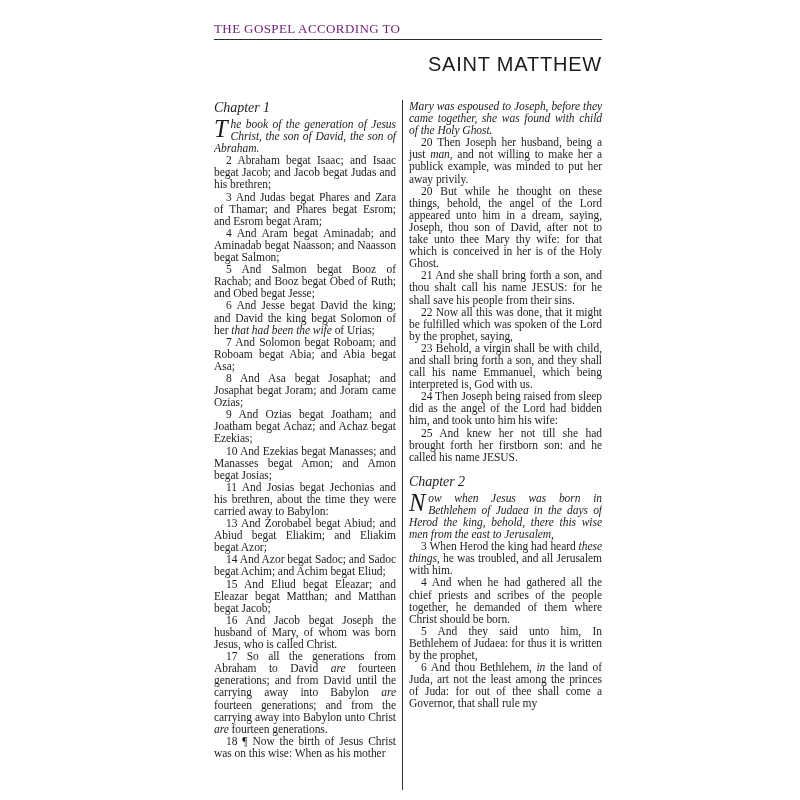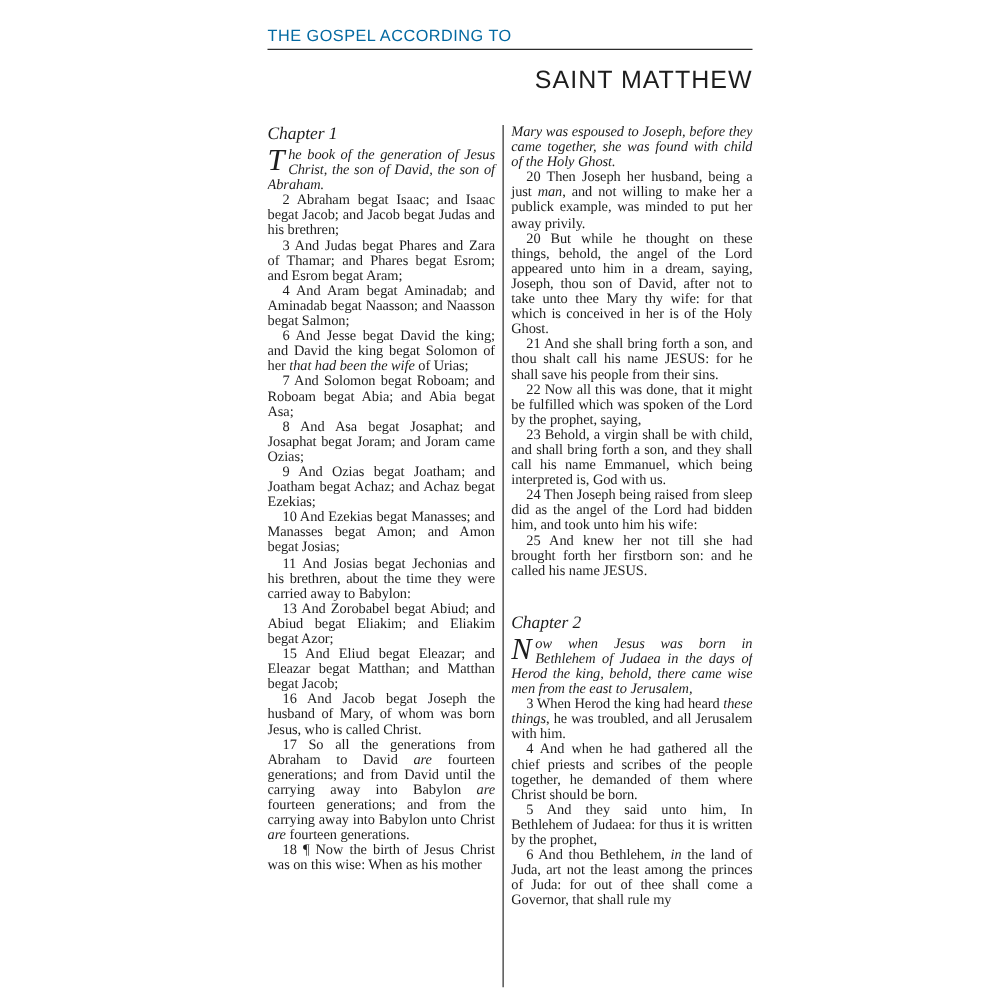--- a/index.html
+++ b/index.html
@@ -1,34 +1,34 @@
 <!DOCTYPE html>
 <html lang="en"><head>
 <meta charset="utf-8">
 <style>
   html,body{margin:0;padding:0;background:#ffffff;}
   .page{position:relative;width:800px;height:800px;background:#ffffff;overflow:hidden;
         font-family:"Liberation Serif",serif;color:#1d1d1d;}
   .text-block{position:absolute;left:214px;top:21px;width:388px;}
-  .series-title{font-family:Liberation Sans, sans-serif;font-size:13px;line-height:16px;
-        letter-spacing:.4px;color:#0369a1;}
+  .series-title{font-family:Liberation Serif, serif;font-size:13px;line-height:16px;
+        letter-spacing:.4px;color:#701a75;}
   .header-rule{border-top:1.5px solid #2b2b2b;margin-top:2px;}
   .book-title{font-family:"Liberation Sans",sans-serif;font-size:20px;line-height:24px;
         letter-spacing:.8px;text-align:right;color:#1d1d1d;margin-top:12px;}
   .columns{display:flex;margin-top:24px;height:690px;overflow:hidden;}
   .column{font-size:11.5px;line-height:12.1px;text-align:justify;
         hyphens:auto;-webkit-hyphens:auto;letter-spacing:-0.05px;}
   .column-left{width:182px;}
   .column-right{width:193px;}
   .column-divider{width:1px;background:#333;margin:0 6px;align-self:stretch;}
   .column p{margin:0;text-indent:12px;}
   .column p.opening,.column p.continuation{text-indent:0;font-style:italic;}
   .chapter-heading{font-style:italic;font-size:14px;line-height:16px;
         margin:0 0 2px 0;}
-  .chapter-heading:not(:first-child){margin-top:28px;}
+  .chapter-heading:not(:first-child){margin-top:11px;}
   .dropcap{float:left;font-size:24.5px;line-height:20.5px;padding:1px 3px 0 0;}
   .vnum{white-space:pre;}
   i{font-style:italic;}
 </style>
 </head>
 <body>
 
 <div class="page">
   <div class="text-block">
     <header>
@@ -36,44 +36,46 @@
       <div class="header-rule"></div>
       <div class="book-title">SAINT MATTHEW</div>
     </header>
     <main class="columns">
       <section class="column column-left">
           <div class="chapter-heading">Chapter 1</div>
           <p class="opening"><span class="dropcap">T</span><span>he book of the generation of Jesus Christ, the son of David, the son of Abraham.</span></p>
           <p class="verse"><span class="vnum">2 </span><span>Abraham begat Isaac; and Isaac begat Jacob; and Jacob begat Judas and his brethren;</span></p>
           <p class="verse"><span class="vnum">3 </span><span>And Judas begat Phares and Zara of Thamar; and Phares begat Esrom; and Esrom begat Aram;</span></p>
           <p class="verse"><span class="vnum">4 </span><span>And Aram begat Aminadab; and Aminadab begat Naasson; and Naasson begat Salmon;</span></p>
+          <p class="verse"><span class="vnum">5 </span><span>And Salmon begat Booz of Rachab; and Booz begat Obed of Ruth; and Obed begat Jesse;</span></p>
           <p class="verse"><span class="vnum">6 </span><span>And Jesse begat David the king; and David the king begat Solomon of her </span><i>that had been the wife</i><span> of Urias;</span></p>
           <p class="verse"><span class="vnum">7 </span><span>And Solomon begat Roboam; and Roboam begat Abia; and Abia begat Asa;</span></p>
           <p class="verse"><span class="vnum">8 </span><span>And Asa begat Josaphat; and Josaphat begat Joram; and Joram came Ozias;</span></p>
           <p class="verse"><span class="vnum">9 </span><span>And Ozias begat Joatham; and Joatham begat Achaz; and Achaz begat Ezekias;</span></p>
           <p class="verse"><span class="vnum">10 </span><span>And Ezekias begat Manasses; and Manasses begat Amon; and Amon begat Josias;</span></p>
           <p class="verse"><span class="vnum">11 </span><span>And Josias begat Jechonias and his brethren, about the time they were carried away to Babylon:</span></p>
           <p class="verse"><span class="vnum">13 </span><span>And Zorobabel begat Abiud; and Abiud begat Eliakim; and Eliakim begat Azor;</span></p>
+          <p class="verse"><span class="vnum">14 </span><span>And Azor begat Sadoc; and Sadoc begat Achim; and Achim begat Eliud;</span></p>
           <p class="verse"><span class="vnum">15 </span><span>And Eliud begat Eleazar; and Eleazar begat Matthan; and Matthan begat Jacob;</span></p>
           <p class="verse"><span class="vnum">16 </span><span>And Jacob begat Joseph the husband of Mary, of whom was born Jesus, who is called Christ.</span></p>
           <p class="verse"><span class="vnum">17 </span><span>So all the generations from Abraham to David </span><i>are</i><span> fourteen generations; and from David until the carrying away into Babylon </span><i>are</i><span> fourteen generations; and from the carrying away into Babylon unto Christ </span><i>are</i><span> fourteen generations.</span></p>
           <p class="verse"><span class="vnum">18 </span><span>¶ Now the birth of Jesus Christ was on this wise: When as his mother</span></p>
         </section>
       <div class="column-divider"></div>
       <section class="column column-right">
           <p class="continuation"><span>Mary was espoused to Joseph, before they came together, she was found with child of the Holy Ghost.</span></p>
           <p class="verse"><span class="vnum">20 </span><span>Then Joseph her husband, being a just </span><i>man</i><span>, and not willing to make her a publick example, was minded to put her away privily.</span></p>
           <p class="verse"><span class="vnum">20 </span><span>But while he thought on these things, behold, the angel of the Lord appeared unto him in a dream, saying, Joseph, thou son of David, after not to take unto thee Mary thy wife: for that which is conceived in her is of the Holy Ghost.</span></p>
           <p class="verse"><span class="vnum">21 </span><span>And she shall bring forth a son, and thou shalt call his name JESUS: for he shall save his people from their sins.</span></p>
           <p class="verse"><span class="vnum">22 </span><span>Now all this was done, that it might be fulfilled which was spoken of the Lord by the prophet, saying,</span></p>
           <p class="verse"><span class="vnum">23 </span><span>Behold, a virgin shall be with child, and shall bring forth a son, and they shall call his name Emmanuel, which being interpreted is, God with us.</span></p>
           <p class="verse"><span class="vnum">24 </span><span>Then Joseph being raised from sleep did as the angel of the Lord had bidden him, and took unto him his wife:</span></p>
           <p class="verse"><span class="vnum">25 </span><span>And knew her not till she had brought forth her firstborn son: and he called his name JESUS.</span></p>
           <div class="chapter-heading">Chapter 2</div>
-          <p class="opening"><span class="dropcap">N</span><span>ow when Jesus was born in Bethlehem of Judaea in the days of Herod the king, behold, there came wise men from the east to Jerusalem,</span></p>
+          <p class="opening"><span class="dropcap">N</span><span>ow when Jesus was born in Bethlehem of Judaea in the days of Herod the king, behold, there this wise men from the east to Jerusalem,</span></p>
           <p class="verse"><span class="vnum">3 </span><span>When Herod the king had heard </span><i>these things</i><span>, he was troubled, and all Jerusalem with him.</span></p>
           <p class="verse"><span class="vnum">4 </span><span>And when he had gathered all the chief priests and scribes of the people together, he demanded of them where Christ should be born.</span></p>
           <p class="verse"><span class="vnum">5 </span><span>And they said unto him, In Bethlehem of Judaea: for thus it is written by the prophet,</span></p>
           <p class="verse"><span class="vnum">6 </span><span>And thou Bethlehem, </span><i>in</i><span> the land of Juda, art not the least among the princes of Juda: for out of thee shall come a Governor, that shall rule my</span></p>
         </section>
     </main>
   </div>
 </div>
 
 </body></html>

